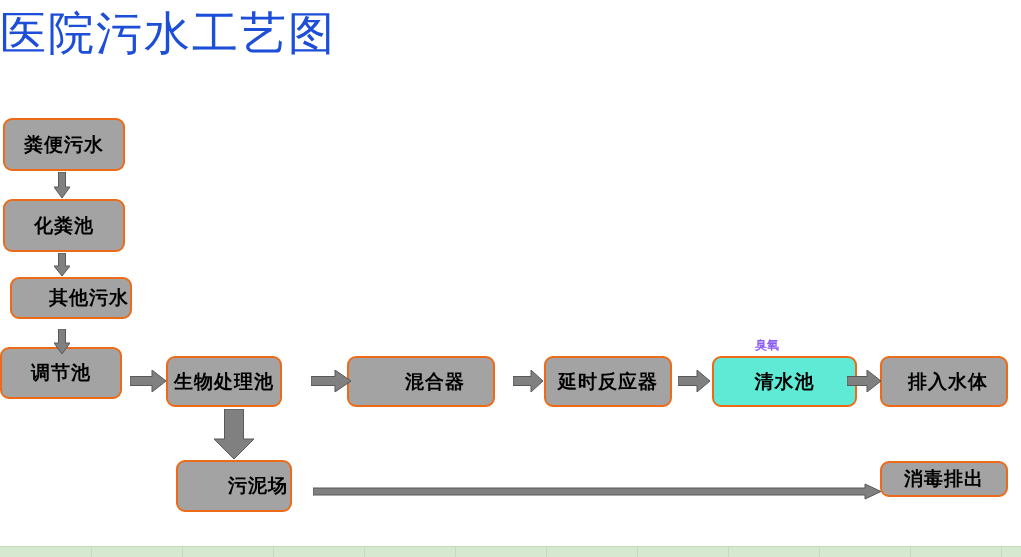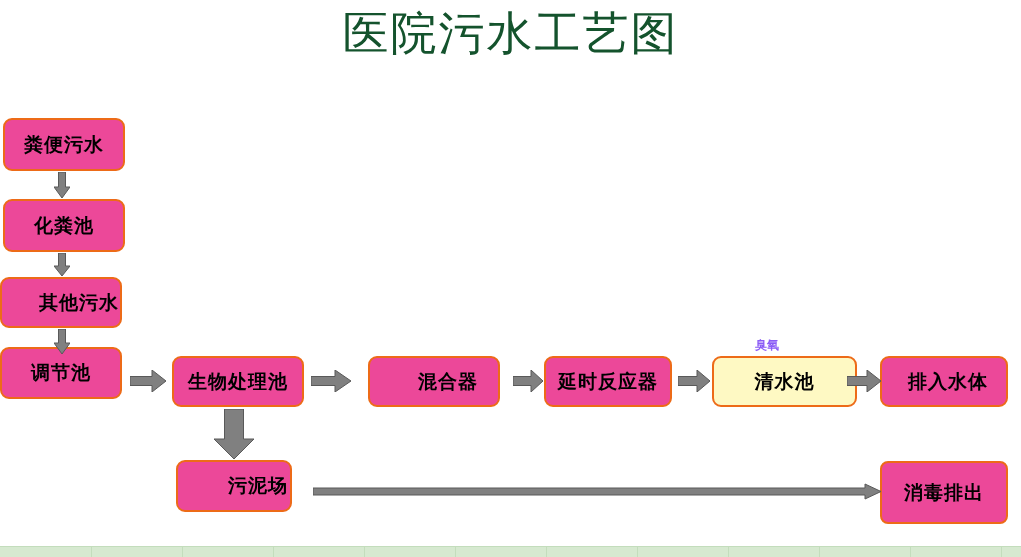--- a/index.html
+++ b/index.html
@@ -21,48 +21,47 @@
     width: 1021px;
     height: 557px;
   }
 
   
   .title {
     position: absolute;
     left: 0;
     top: 2px;
     width: 1021px;
-    text-align: center;
     font-family: "DejaVu Serif", "Liberation Serif", serif;
     font-size: 46px;
     line-height: 62px;
     font-weight: 400;
-    color: #14532d;
+    color: #1d4ed8;
     letter-spacing: 2px;
     white-space: nowrap;
   }
 
   
   .node {
     position: absolute;
     box-sizing: border-box;
-    background: #ec4899;
+    background: #a3a3a3;
     border: 2px solid #ED6B18;
     border-radius: 9px;
     color: #000000;
     font-weight: bold;
     font-size: 19px;
     display: flex;
     align-items: center;
     justify-content: center;
     letter-spacing: 1px;
     white-space: nowrap;
   }
   .node.red {
-    background: #fef9c3;
+    background: #5eead4;
     border-color: #ED6B18;
   }
 
   
   .freelabel {
     position: absolute;
     font-size: 12px;
     font-weight: bold;
     color: #8b5cf6;
     white-space: nowrap;
@@ -100,45 +99,45 @@
 
   <div class="title">医院污水工艺图</div>
 
   <div id="nodes-layer">
       <div class="node" style="left: 3px; top: 118px; width: 122px; height: 53px;">
         <span>粪便污水</span>
       </div>
       <div class="node" style="left: 3px; top: 199px; width: 122px; height: 53px;">
         <span>化粪池</span>
       </div>
-      <div class="node" style="left: 0; top: 277px; width: 122px; height: 51px; padding-left: 36px;">
+      <div class="node" style="left: 10px; top: 277px; width: 122px; height: 42px; padding-left: 36px;">
         <span>其他污水</span>
       </div>
       <div class="node" style="left: 0px; top: 347px; width: 122px; height: 52px;">
         <span>调节池</span>
       </div>
-      <div class="node" style="left: 172px; top: 356px; width: 132px; height: 51px; align-items: center;">
+      <div class="node" style="left: 166px; top: 356px; width: 116px; height: 51px; align-items: center;">
         <span>生物处理池</span>
       </div>
-      <div class="node" style="left: 368px; top: 356px; width: 132px; height: 51px; padding-left: 28px;">
+      <div class="node" style="left: 347px; top: 356px; width: 148px; height: 51px; padding-left: 28px;">
         <span>混合器</span>
       </div>
       <div class="node" style="left: 544px; top: 356px; width: 128px; height: 51px;">
         <span>延时反应器</span>
       </div>
       <div class="node red" style="left: 712px; top: 356px; width: 145px; height: 51px;">
         <span>清水池</span>
       </div>
       <div class="node" style="left: 880px; top: 356px; width: 128px; height: 51px; padding-left: 8px;">
         <span>排入水体</span>
       </div>
       <div class="node" style="left: 176px; top: 460px; width: 116px; height: 52px; padding-left: 48px;">
         <span>污泥场</span>
       </div>
-      <div class="node" style="left: 880px; top: 461px; width: 128px; height: 63px; border-radius: 8px;">
+      <div class="node" style="left: 880px; top: 461px; width: 128px; height: 36px;">
         <span>消毒排出</span>
       </div>
     </div>
 
   <div id="labels-layer">
       <div class="freelabel" style="left: 755px; top: 337px;">臭氧</div>
     </div>
 
   <div id="arrows-layer">
       <div class="arrow" style="left: 54px; top: 172px; width: 16px; height: 26px;">

